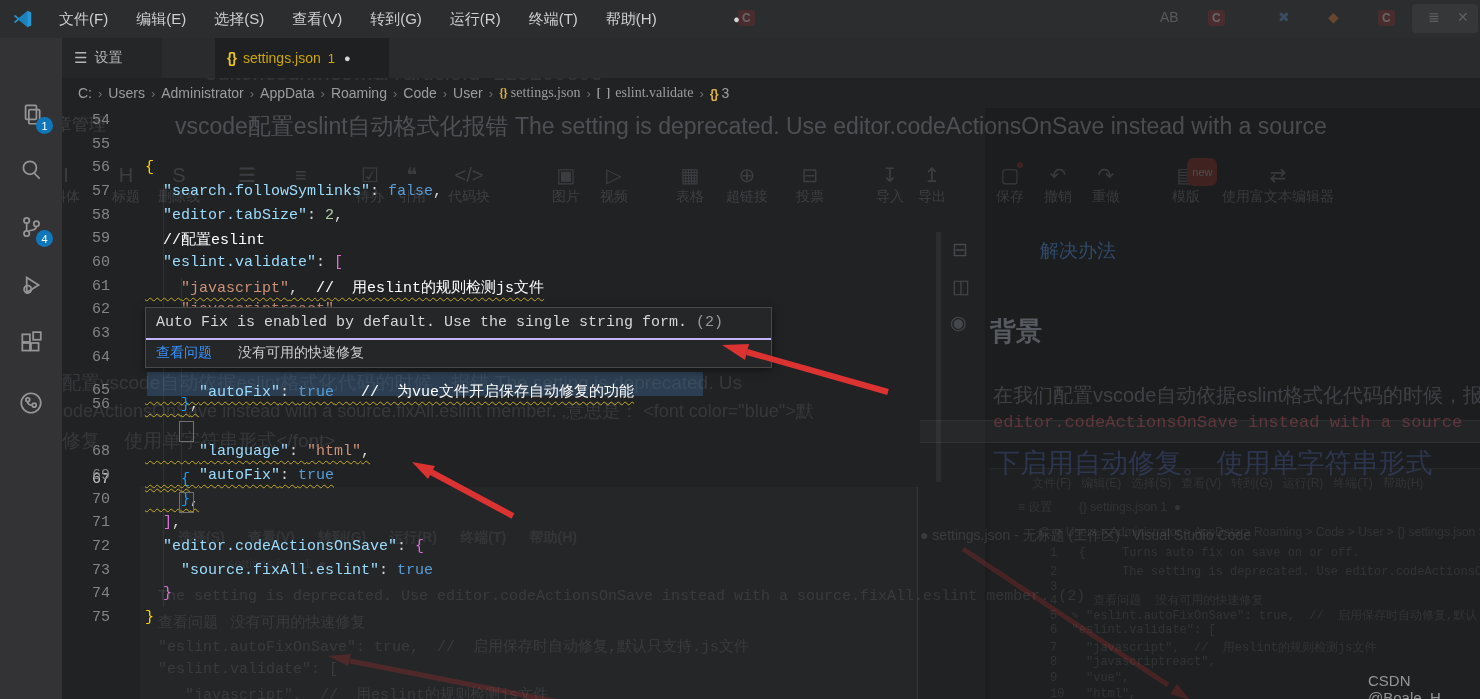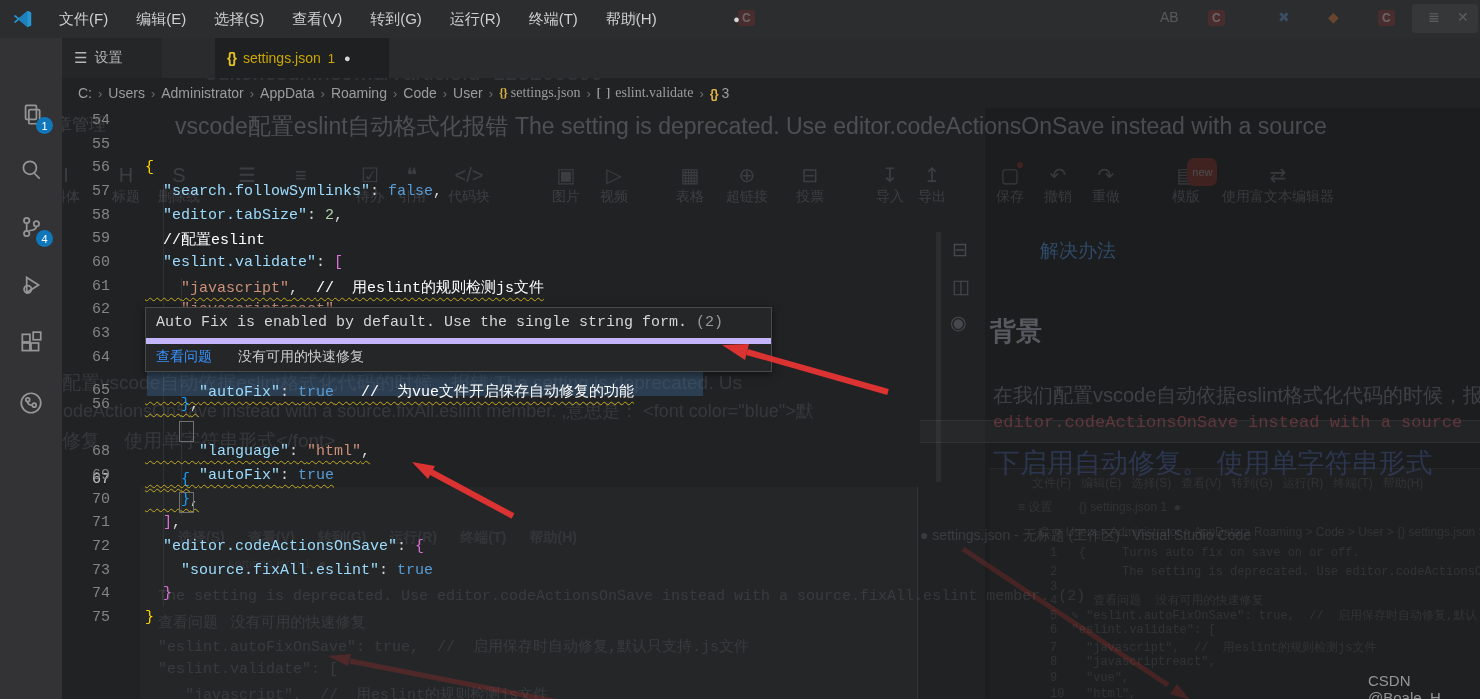--- a/index.html
+++ b/index.html
@@ -76,21 +76,21 @@
   .lc{position:absolute;left:145px;white-space:pre;font-family:"Liberation Mono",monospace;font-size:15px;}
   .sq{text-decoration:underline wavy rgba(205,178,35,.95);text-decoration-thickness:1px;text-underline-offset:5px;}
   .tk-k{color:#9cdcfe}.tk-s{color:#ce9178}.tk-b{color:#569cd6}.tk-n{color:#b5cea8}
   .tk-c{color:#ffffff}.tk-g{color:#ffd700}.tk-p{color:#da70d6}.tk-u{color:#179fff}.tk-w{color:#d4d4d4}
   .brk-box{position:absolute;width:15px;height:21px;border:1px solid #707070;box-sizing:border-box;}
   
   .hover-tip{position:absolute;left:145px;top:307px;width:627px;z-index:5;background:#252628;
              border:1px solid #4a4a4a;box-sizing:border-box;box-shadow:0 2px 8px rgba(0,0,0,.5);}
   .ht-msg{padding:6px 10px 7px 10px;font-family:"Liberation Mono",monospace;font-size:15px;color:#d6d6d6;}
   .ht-msg .cnt{color:#999;}
-  .ht-actions{border-top:6px solid #c4b5fd;padding:4px 10px 5px 10px;font-size:14px;display:flex;gap:26px;}
+  .ht-actions{border-top:2px solid #c4b5fd;padding:4px 10px 5px 10px;font-size:14px;display:flex;gap:26px;}
   .ht-link{color:#3794ff;}
   .ht-plain{color:#cfcfcf;}
   
   .arrows{position:absolute;inset:0;z-index:6;pointer-events:none;}
   .watermark{position:absolute;left:1368px;top:672px;font-size:15px;color:#a6a6a6;opacity:.88;z-index:6;}
 </style>
 </head>
 <body>
 
 <div id="app">

